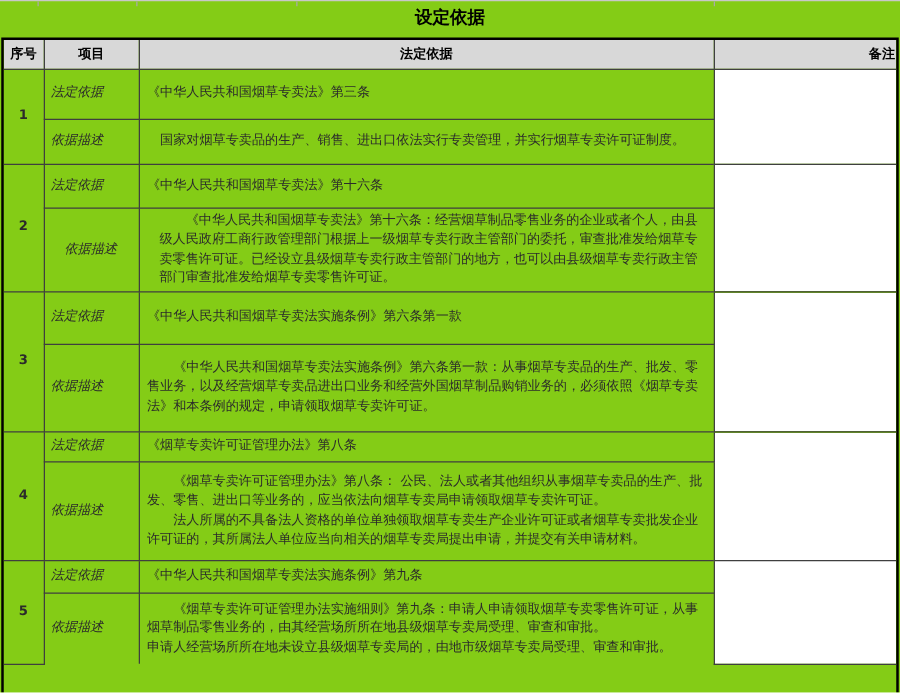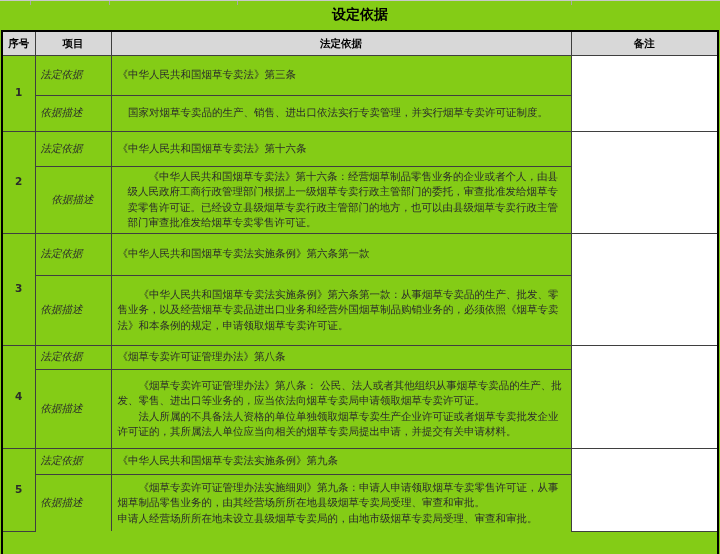--- a/index.html
+++ b/index.html
@@ -53,21 +53,21 @@
   }
   th {
     background: #d8d8d8;
     font-weight: bold;
     text-align: center;
     height: 23px;
     color: #000;
   }
   
   th:first-child, td:first-child { border-left: 0; }
-  th:last-child, td:last-child { border-right: 0; }
+  th:last-child, td:last-child { border-right: 0; text-align: right; }
   thead th { border-top: 0; }
   td.no {
     text-align: center;
     font-weight: bold;
     font-size: 10.5px;
   }
   td.lbl {
     padding: 1px 4px 1px 5px;
     text-align: left;
     font-style: italic;

